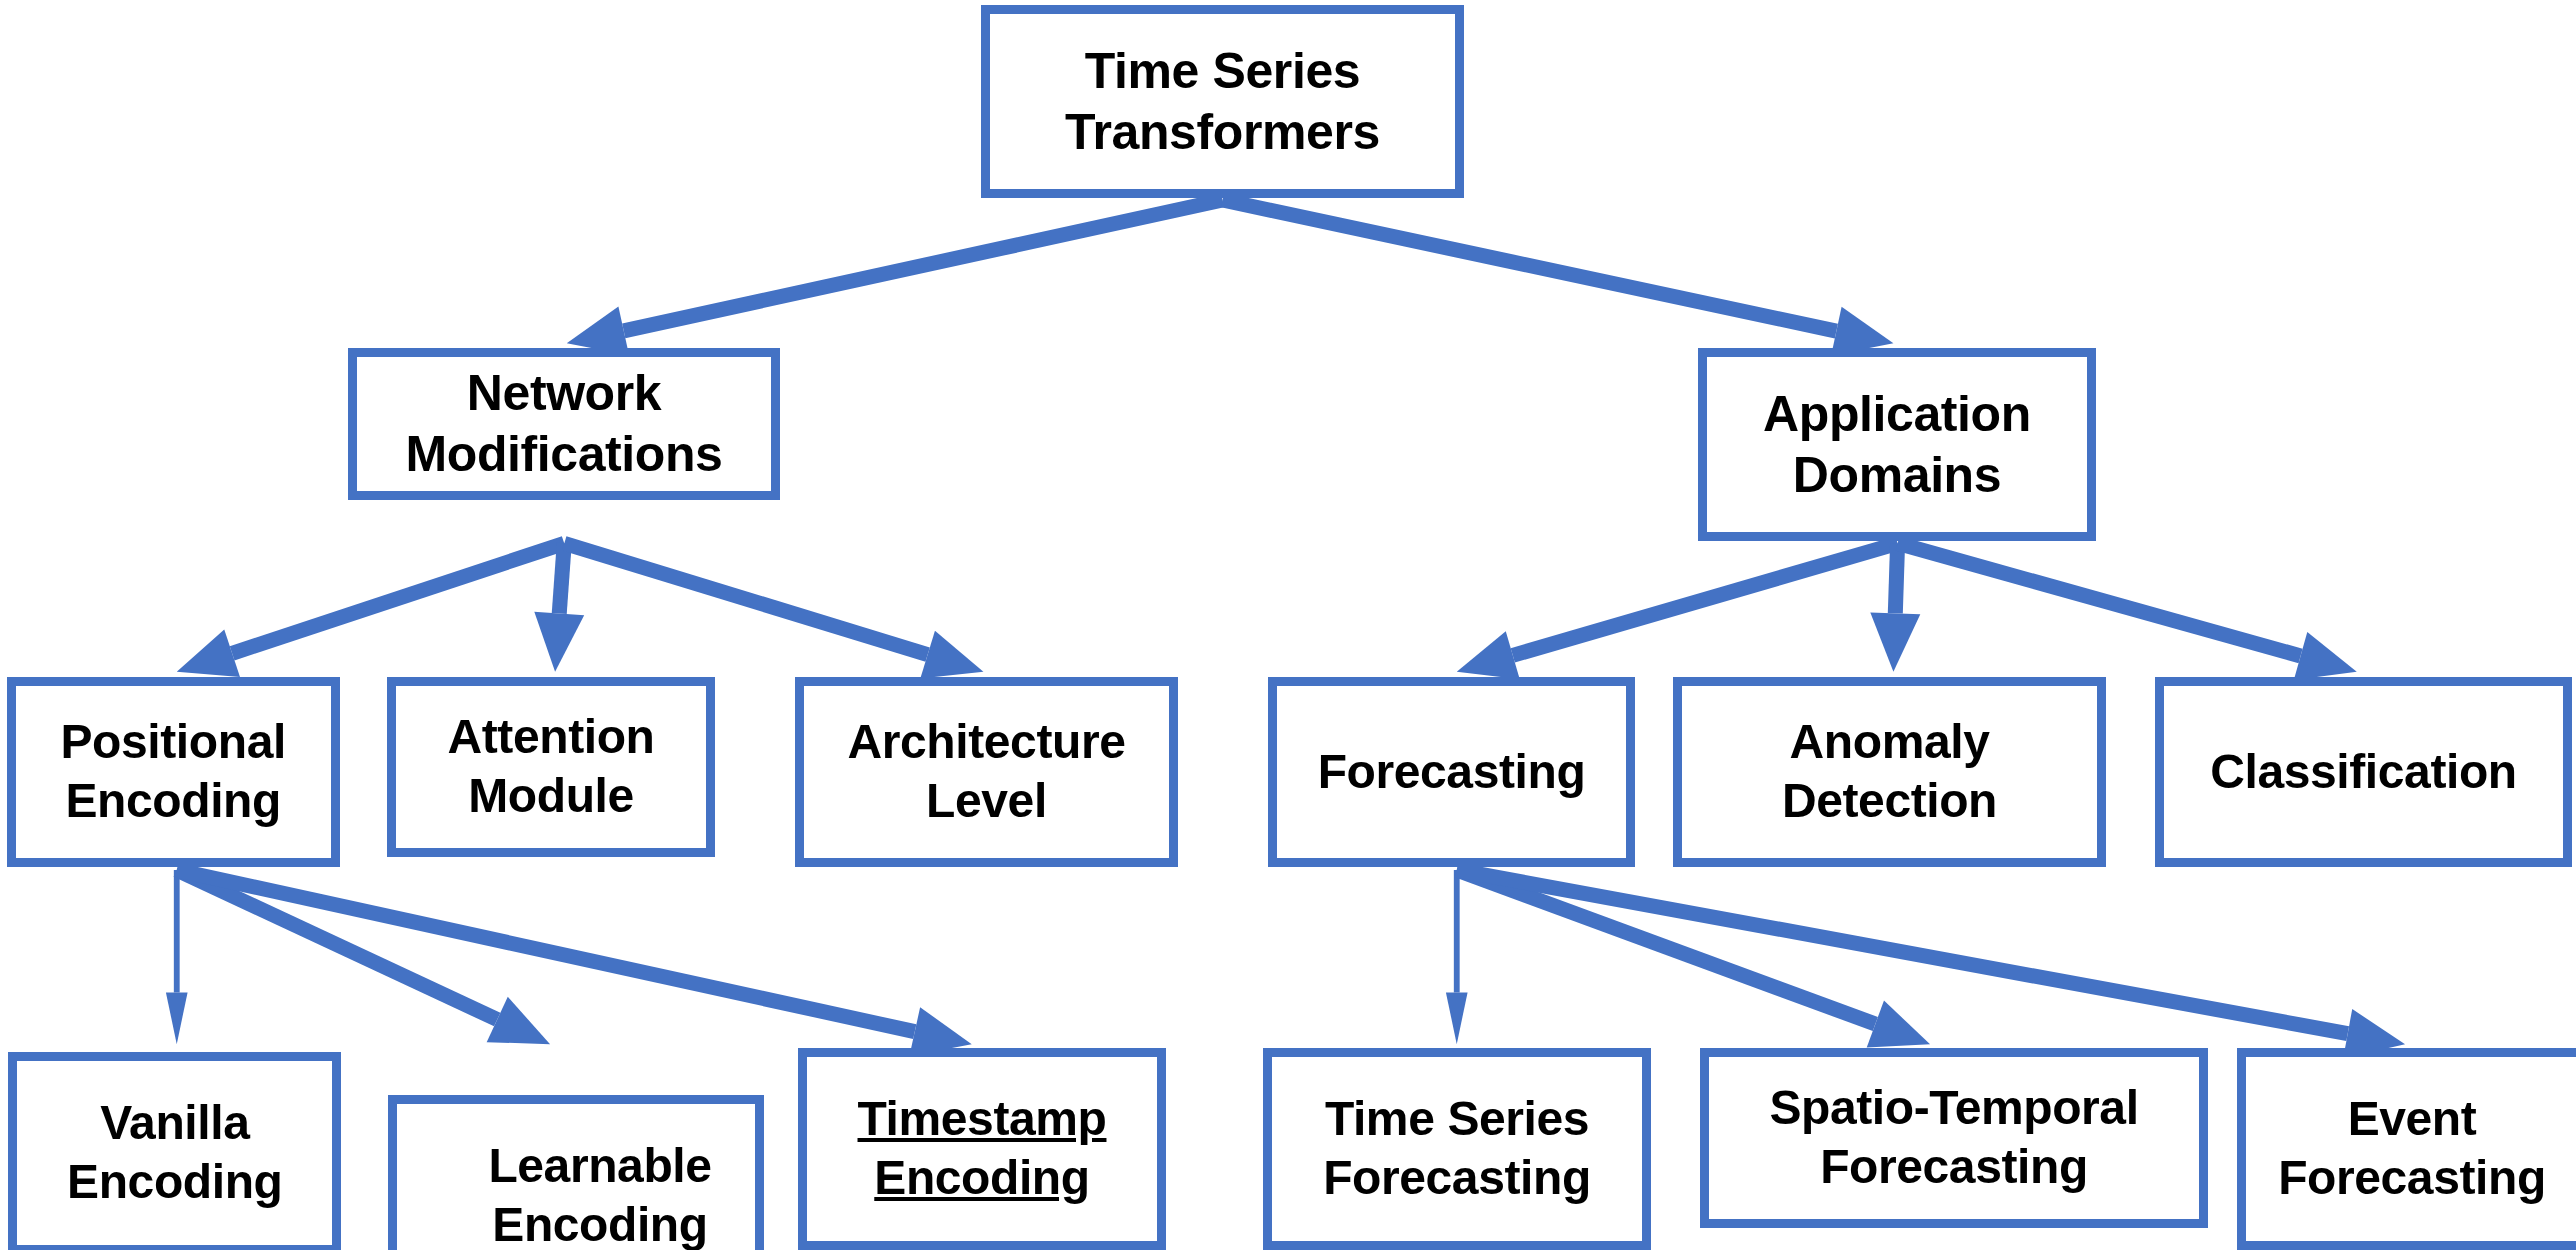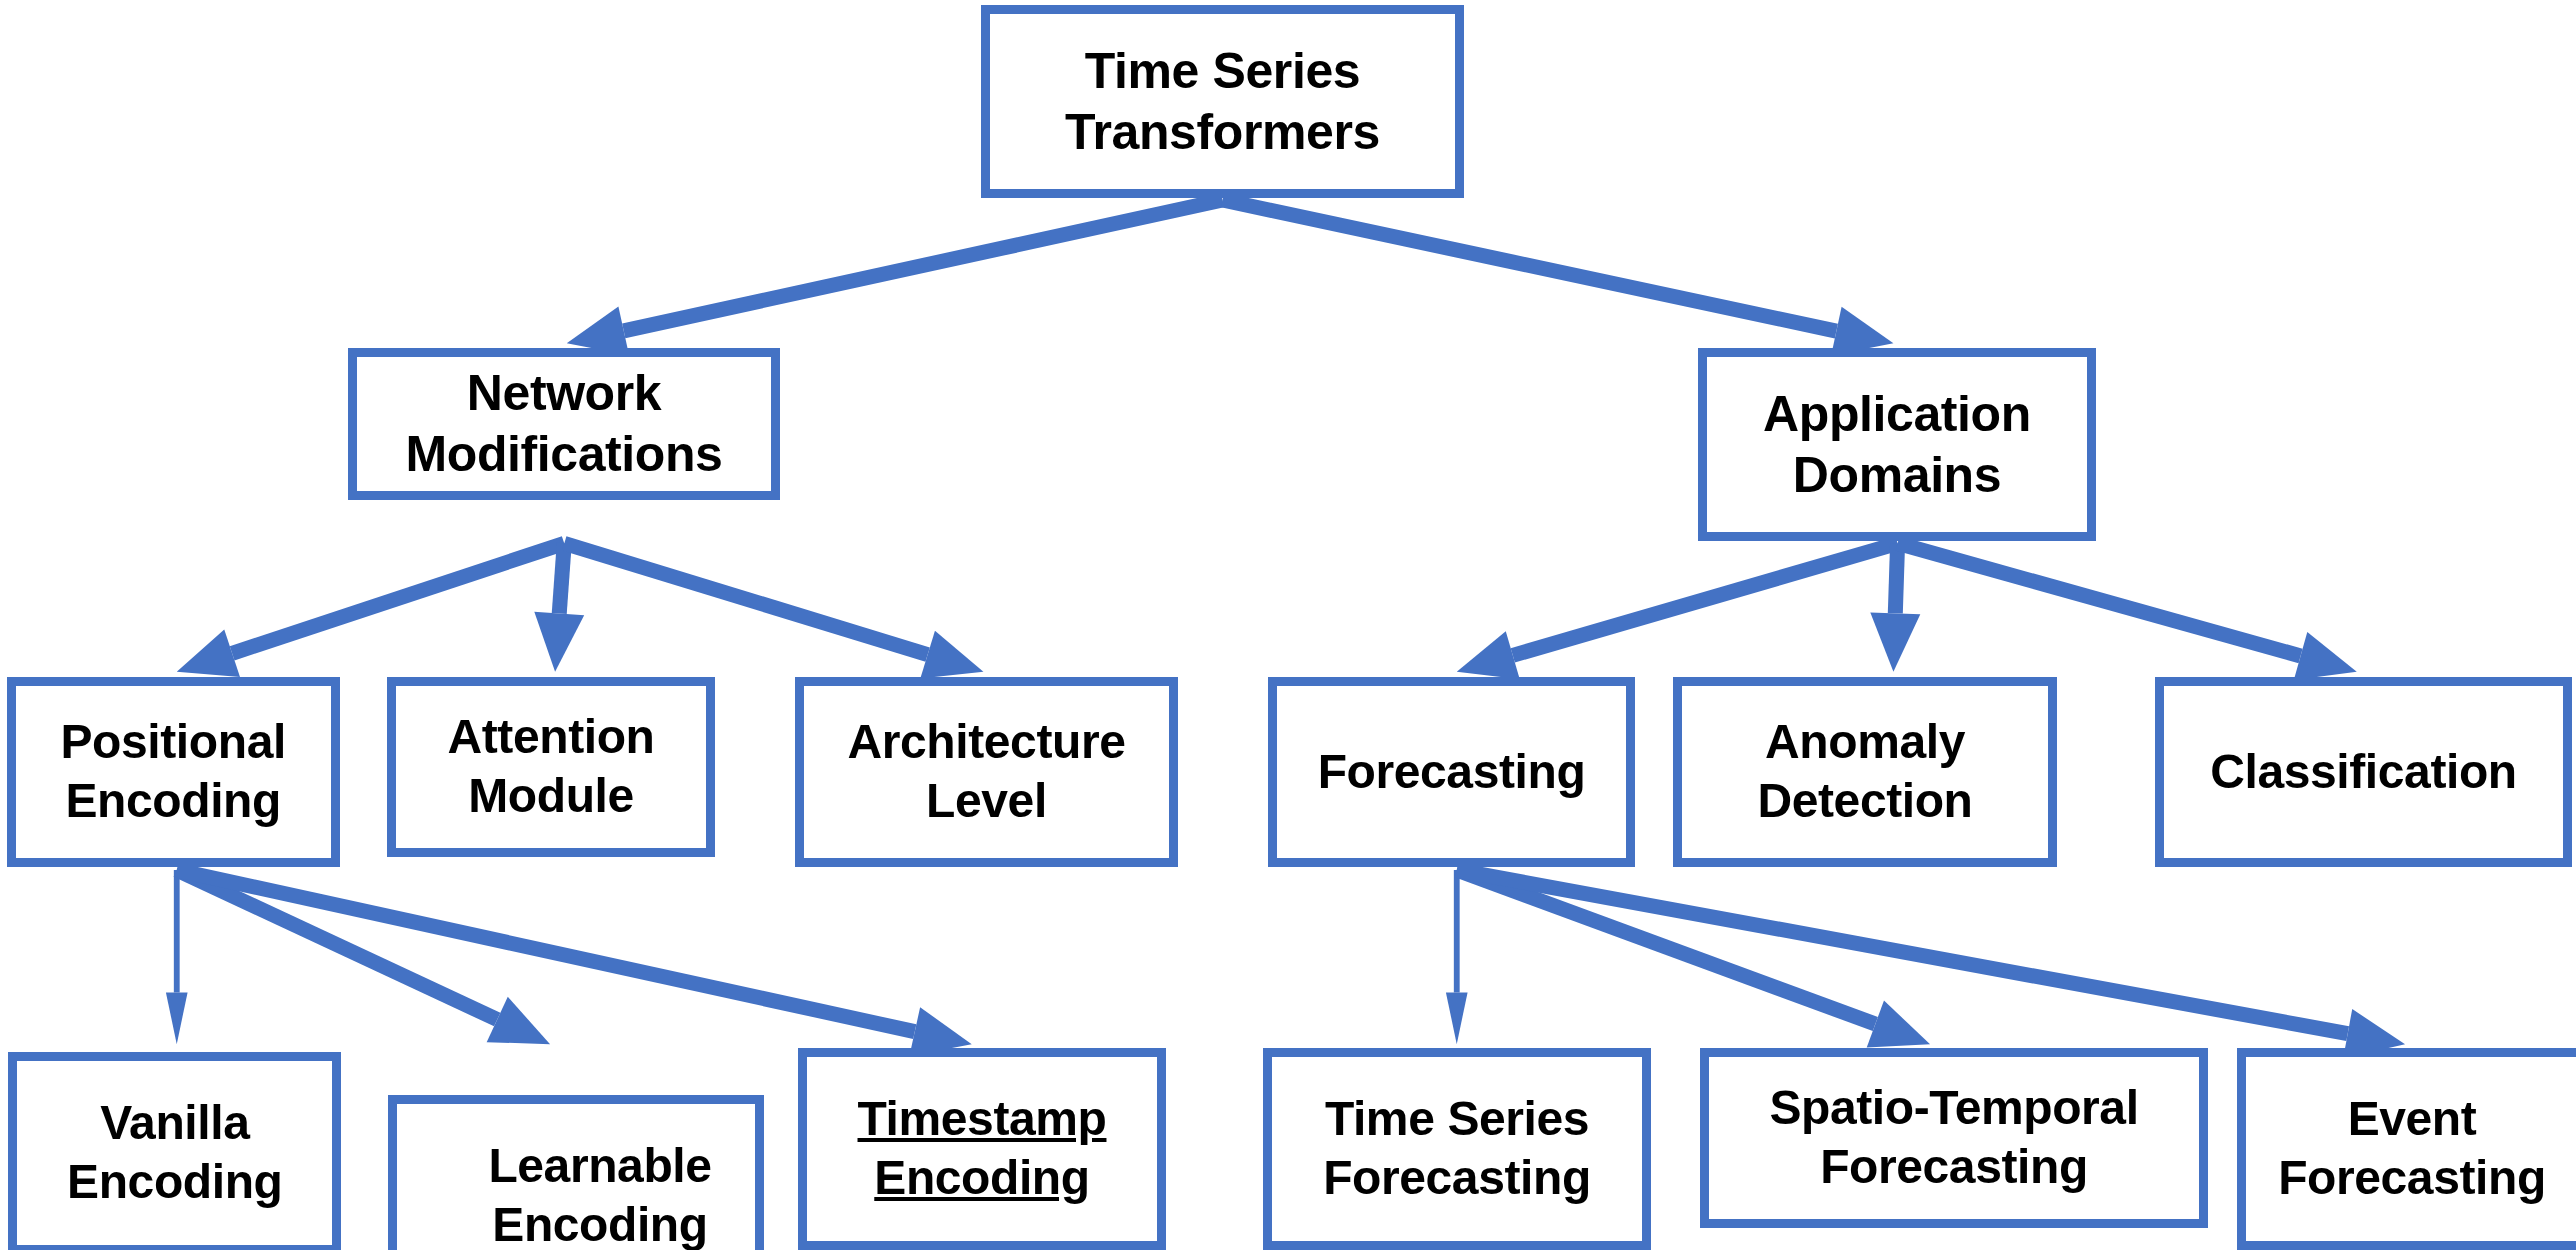--- a/index.html
+++ b/index.html
@@ -130,21 +130,21 @@
       <span class="label" style="color: rgb(0, 0, 0);">Attention
 Module</span>
     </div>
     <div class="node lvl2" style="left: 795px; top: 677px; width: 383px; height: 190px; border-color: rgb(68, 114, 196); justify-content: center;">
       <span class="label" style="color: rgb(0, 0, 0);">Architecture
 Level</span>
     </div>
     <div class="node lvl2" style="left: 1268px; top: 677px; width: 367px; height: 190px; border-color: rgb(68, 114, 196);">
       <span class="label" style="color: rgb(0, 0, 0);">Forecasting</span>
     </div>
-    <div class="node lvl2" style="left: 1673px; top: 677px; width: 384px; height: 190px; border-color: rgb(68, 114, 196);">
+    <div class="node lvl2" style="left: 1673px; top: 677px; width: 433px; height: 190px; border-color: rgb(68, 114, 196);">
       <span class="label" style="color: rgb(0, 0, 0);">Anomaly
 Detection</span>
     </div>
     <div class="node lvl2" style="left: 2155px; top: 677px; width: 417px; height: 190px; border-color: rgb(68, 114, 196);">
       <span class="label" style="color: rgb(0, 0, 0);">Classification</span>
     </div>
     <div class="node lvl3" style="left: 8.3px; top: 1052px; width: 333px; height: 202px; border-color: rgb(68, 114, 196);">
       <span class="label" style="color: rgb(0, 0, 0);">Vanilla
 Encoding</span>
     </div>

